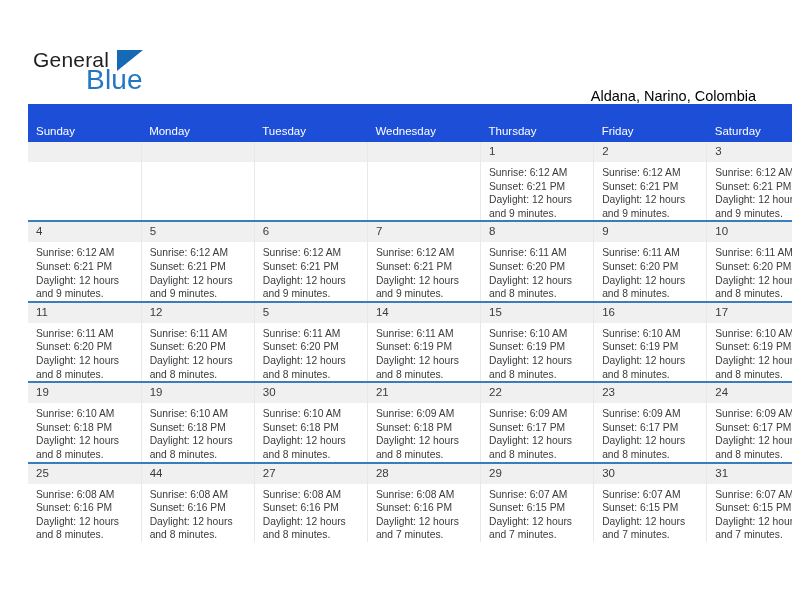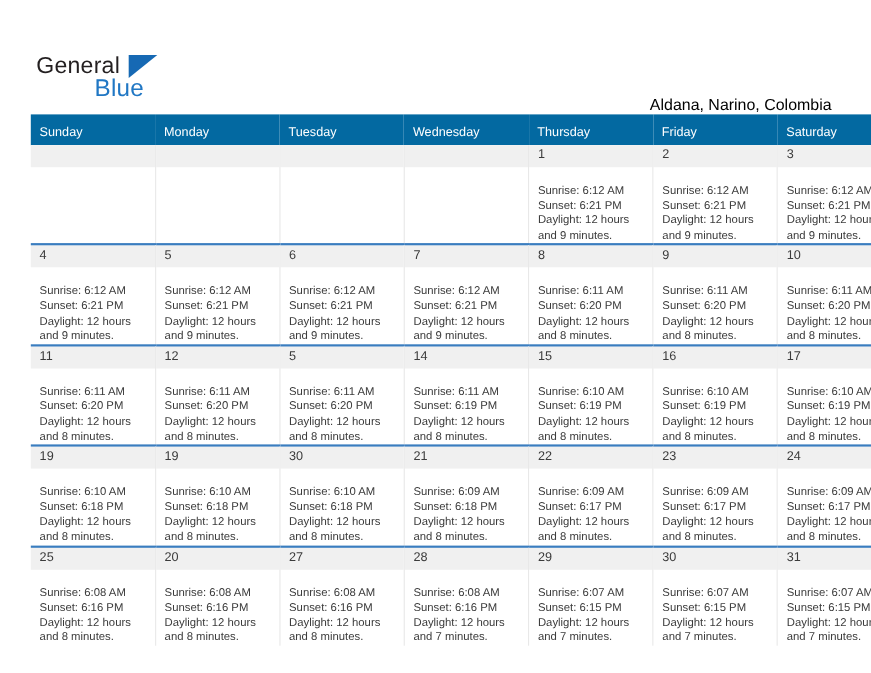--- a/index.html
+++ b/index.html
@@ -40,21 +40,21 @@
     left: 0; top: 0;
     font-size: 21px;
     letter-spacing: 0.2px;
     color: #231f20;
     line-height: 24px;
   }
   .logo-blue {
     position: absolute;
     left: 53px;
     top: 20px;
-    font-size: 22px;
+    font-size: 28px;
     letter-spacing: 0.2px;
     color: #2077c4;
     line-height: 24px;
   }
   .logo-tri {
     position: absolute;
     left: 84px;
     top: 2px;
     width: 0;
     height: 0;
@@ -90,26 +90,26 @@
     left: 28px;
     top: 104px;
     width: 736px;
   }
   table.cal {
     border-collapse: collapse;
     table-layout: fixed;
     width: 736px;
   }
   table.cal th {
-    background: #0369a1;
+    background: #1d4ed8;
     color: #ffffff;
     font-size: 11.5px;
     font-weight: normal;
     text-align: left;
-    padding: 11px 0 5px 8px;
+    padding: 21px 0 5px 8px;
     height: 11px;
     border: none;
     width: 105.14px;
   }
   table.cal td {
     vertical-align: top;
     padding: 0;
     height: 78px;
     border-left: 1px solid #e8e8e8;
     border-top: 2px solid #3a7dbf;
@@ -132,21 +132,20 @@
   }
   .daynum.empty {
     color: transparent;
   }
   .info {
     display: block;
     padding: 4px 6px 0 8px;
     font-size: 10.3px;
     line-height: 13.6px;
     color: #3b3b3b;
-    margin-top: 11px;
   }
   .info span {
     display: block;
     white-space: nowrap;
   }
 </style>
 </head>
 <body>
 
 <div class="page">
@@ -416,21 +415,21 @@
             <td>
               <span class="daynum">25</span>
               <span class="info">
                 <span>Sunrise: 6:08 AM</span>
                 <span>Sunset: 6:16 PM</span>
                 <span>Daylight: 12 hours</span>
                 <span>and 8 minutes.</span>
               </span>
             </td>
             <td>
-              <span class="daynum">20</span>
+              <span class="daynum">44</span>
               <span class="info">
                 <span>Sunrise: 6:08 AM</span>
                 <span>Sunset: 6:16 PM</span>
                 <span>Daylight: 12 hours</span>
                 <span>and 8 minutes.</span>
               </span>
             </td>
             <td>
               <span class="daynum">27</span>
               <span class="info">

